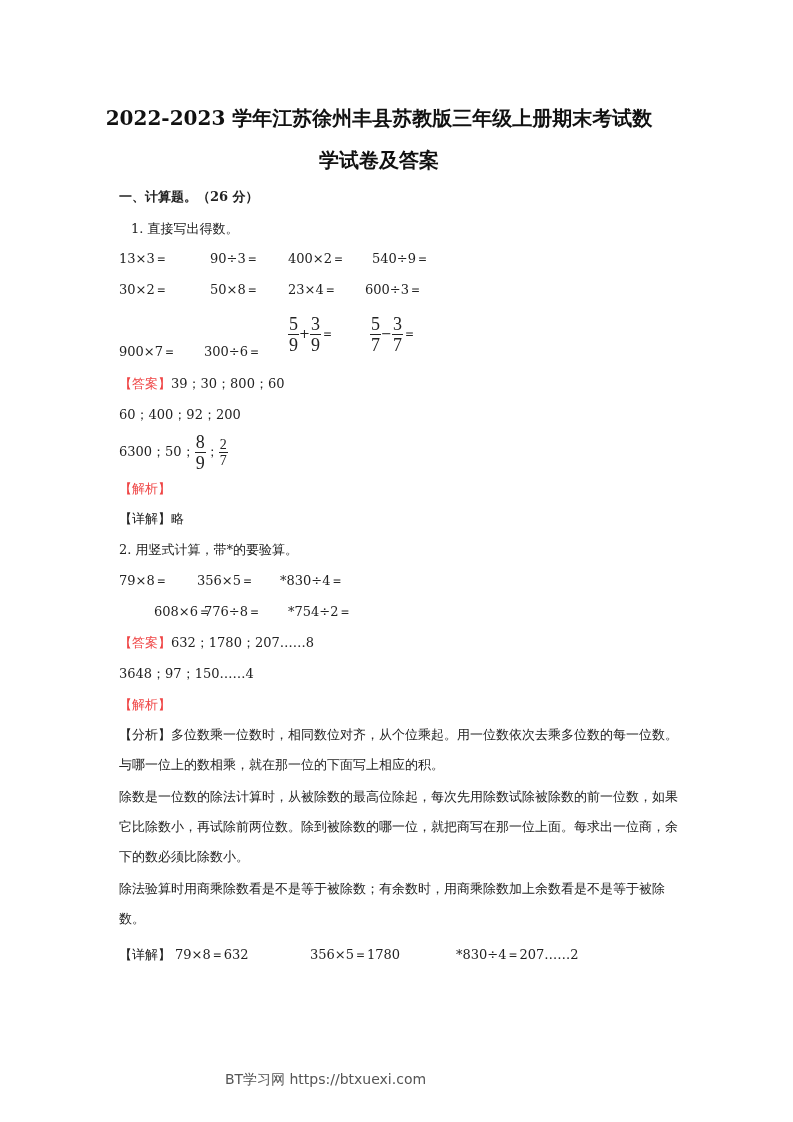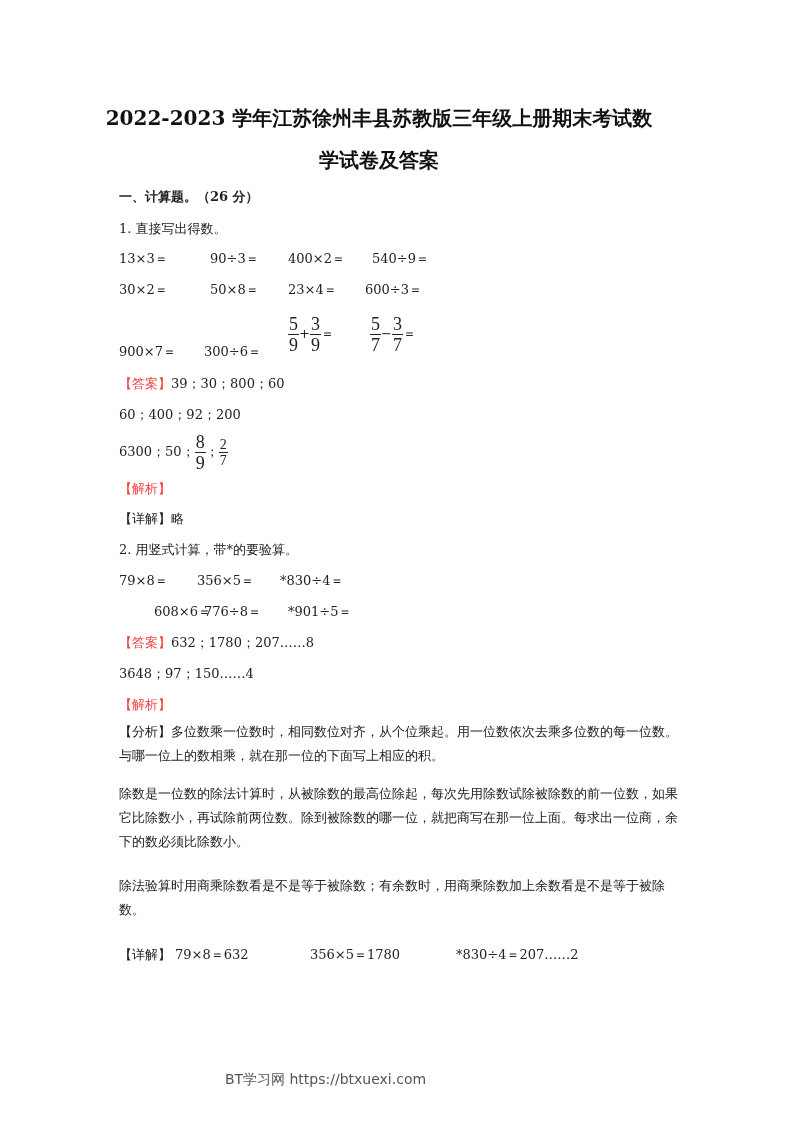--- a/index.html
+++ b/index.html
@@ -14,35 +14,35 @@
     }
     .line {
       position: absolute; left: 119px; font-size: 13px; color: #222; white-space: nowrap;
     }
     .bold { font-weight: bold; }
     .tag { color: #ef4444; }
     .cell { position: absolute; font-size: 13px; white-space: nowrap; }
     .frac { display: inline-flex; flex-direction: column; align-items: center; vertical-align: middle; font-family: "Liberation Serif", serif; font-size: 18px; line-height: 20px; }
     .frac .num { border-bottom: 1px solid #222; padding: 0 1px; }
     .frac.small { font-size: 14px; line-height: 15px; }
-    .para { position: absolute; left: 119px; width: 560px; font-size: 13px; line-height: 24px; color: #222; }
+    .para { position: absolute; left: 119px; width: 560px; font-size: 13px; line-height: 30px; color: #222; }
     .footer {
       position: absolute; left: 0; width: 651px; top: 1071px; text-align: center;
       font-family: "DejaVu Sans", sans-serif; font-size: 14px; color: #555;
     }
   </style>
 </head>
 <body>
 
 <div>
   <div class="title" style="top:105px;">2022-2023 学年江苏徐州丰县苏教版三年级上册期末考试数</div>
   <div class="title" style="top:147px;">学试卷及答案</div>
 
   <div class="line bold" style="top:188px;">一、计算题。（26 分）</div>
-  <div class="line" style="top:220px;">1. 直接写出得数。</div>
+  <div class="line" style="top:220px;margin-left:12px;">1. 直接写出得数。</div>
 
   <div>
     <span class="cell" style="left:119px;top:250px;">13×3＝</span>
     <span class="cell" style="left:210px;top:250px;">90÷3＝</span>
     <span class="cell" style="left:288px;top:250px;">400×2＝</span>
     <span class="cell" style="left:372px;top:250px;">540÷9＝</span>
   </div>
   <div>
     <span class="cell" style="left:119px;top:281px;">30×2＝</span>
     <span class="cell" style="left:210px;top:281px;">50×8＝</span>
@@ -90,21 +90,21 @@
 
   <div class="line" style="top:541px;">2. 用竖式计算，带*的要验算。</div>
   <div>
     <span class="cell" style="left:119px;top:572px;">79×8＝</span>
     <span class="cell" style="left:197px;top:572px;">356×5＝</span>
     <span class="cell" style="left:280px;top:572px;">*830÷4＝</span>
   </div>
   <div>
     <span class="cell" style="left:119px;top:603px;margin-left:35px;">608×6＝</span>
     <span class="cell" style="left:204px;top:603px;">776÷8＝</span>
-    <span class="cell" style="left:288px;top:603px;">*901÷5＝</span>
+    <span class="cell" style="left:288px;top:603px;">*754÷2＝</span>
   </div>
   <div class="line" style="top:634px;">
     <span class="tag">【答案】</span><span>632；1780；207……8</span>
   </div>
   <div class="line" style="top:665px;">3648；97；150……4</div>
   <div class="line tag" style="top:696px;">【解析】</div>
 
   <div class="para" style="top:720px;">
     <span>【分析】</span><span>多位数乘一位数时，相同数位对齐，从个位乘起。用一位数依次去乘多位数的每一位数。与哪一位上的数相乘，就在那一位的下面写上相应的积。</span>
   </div>

